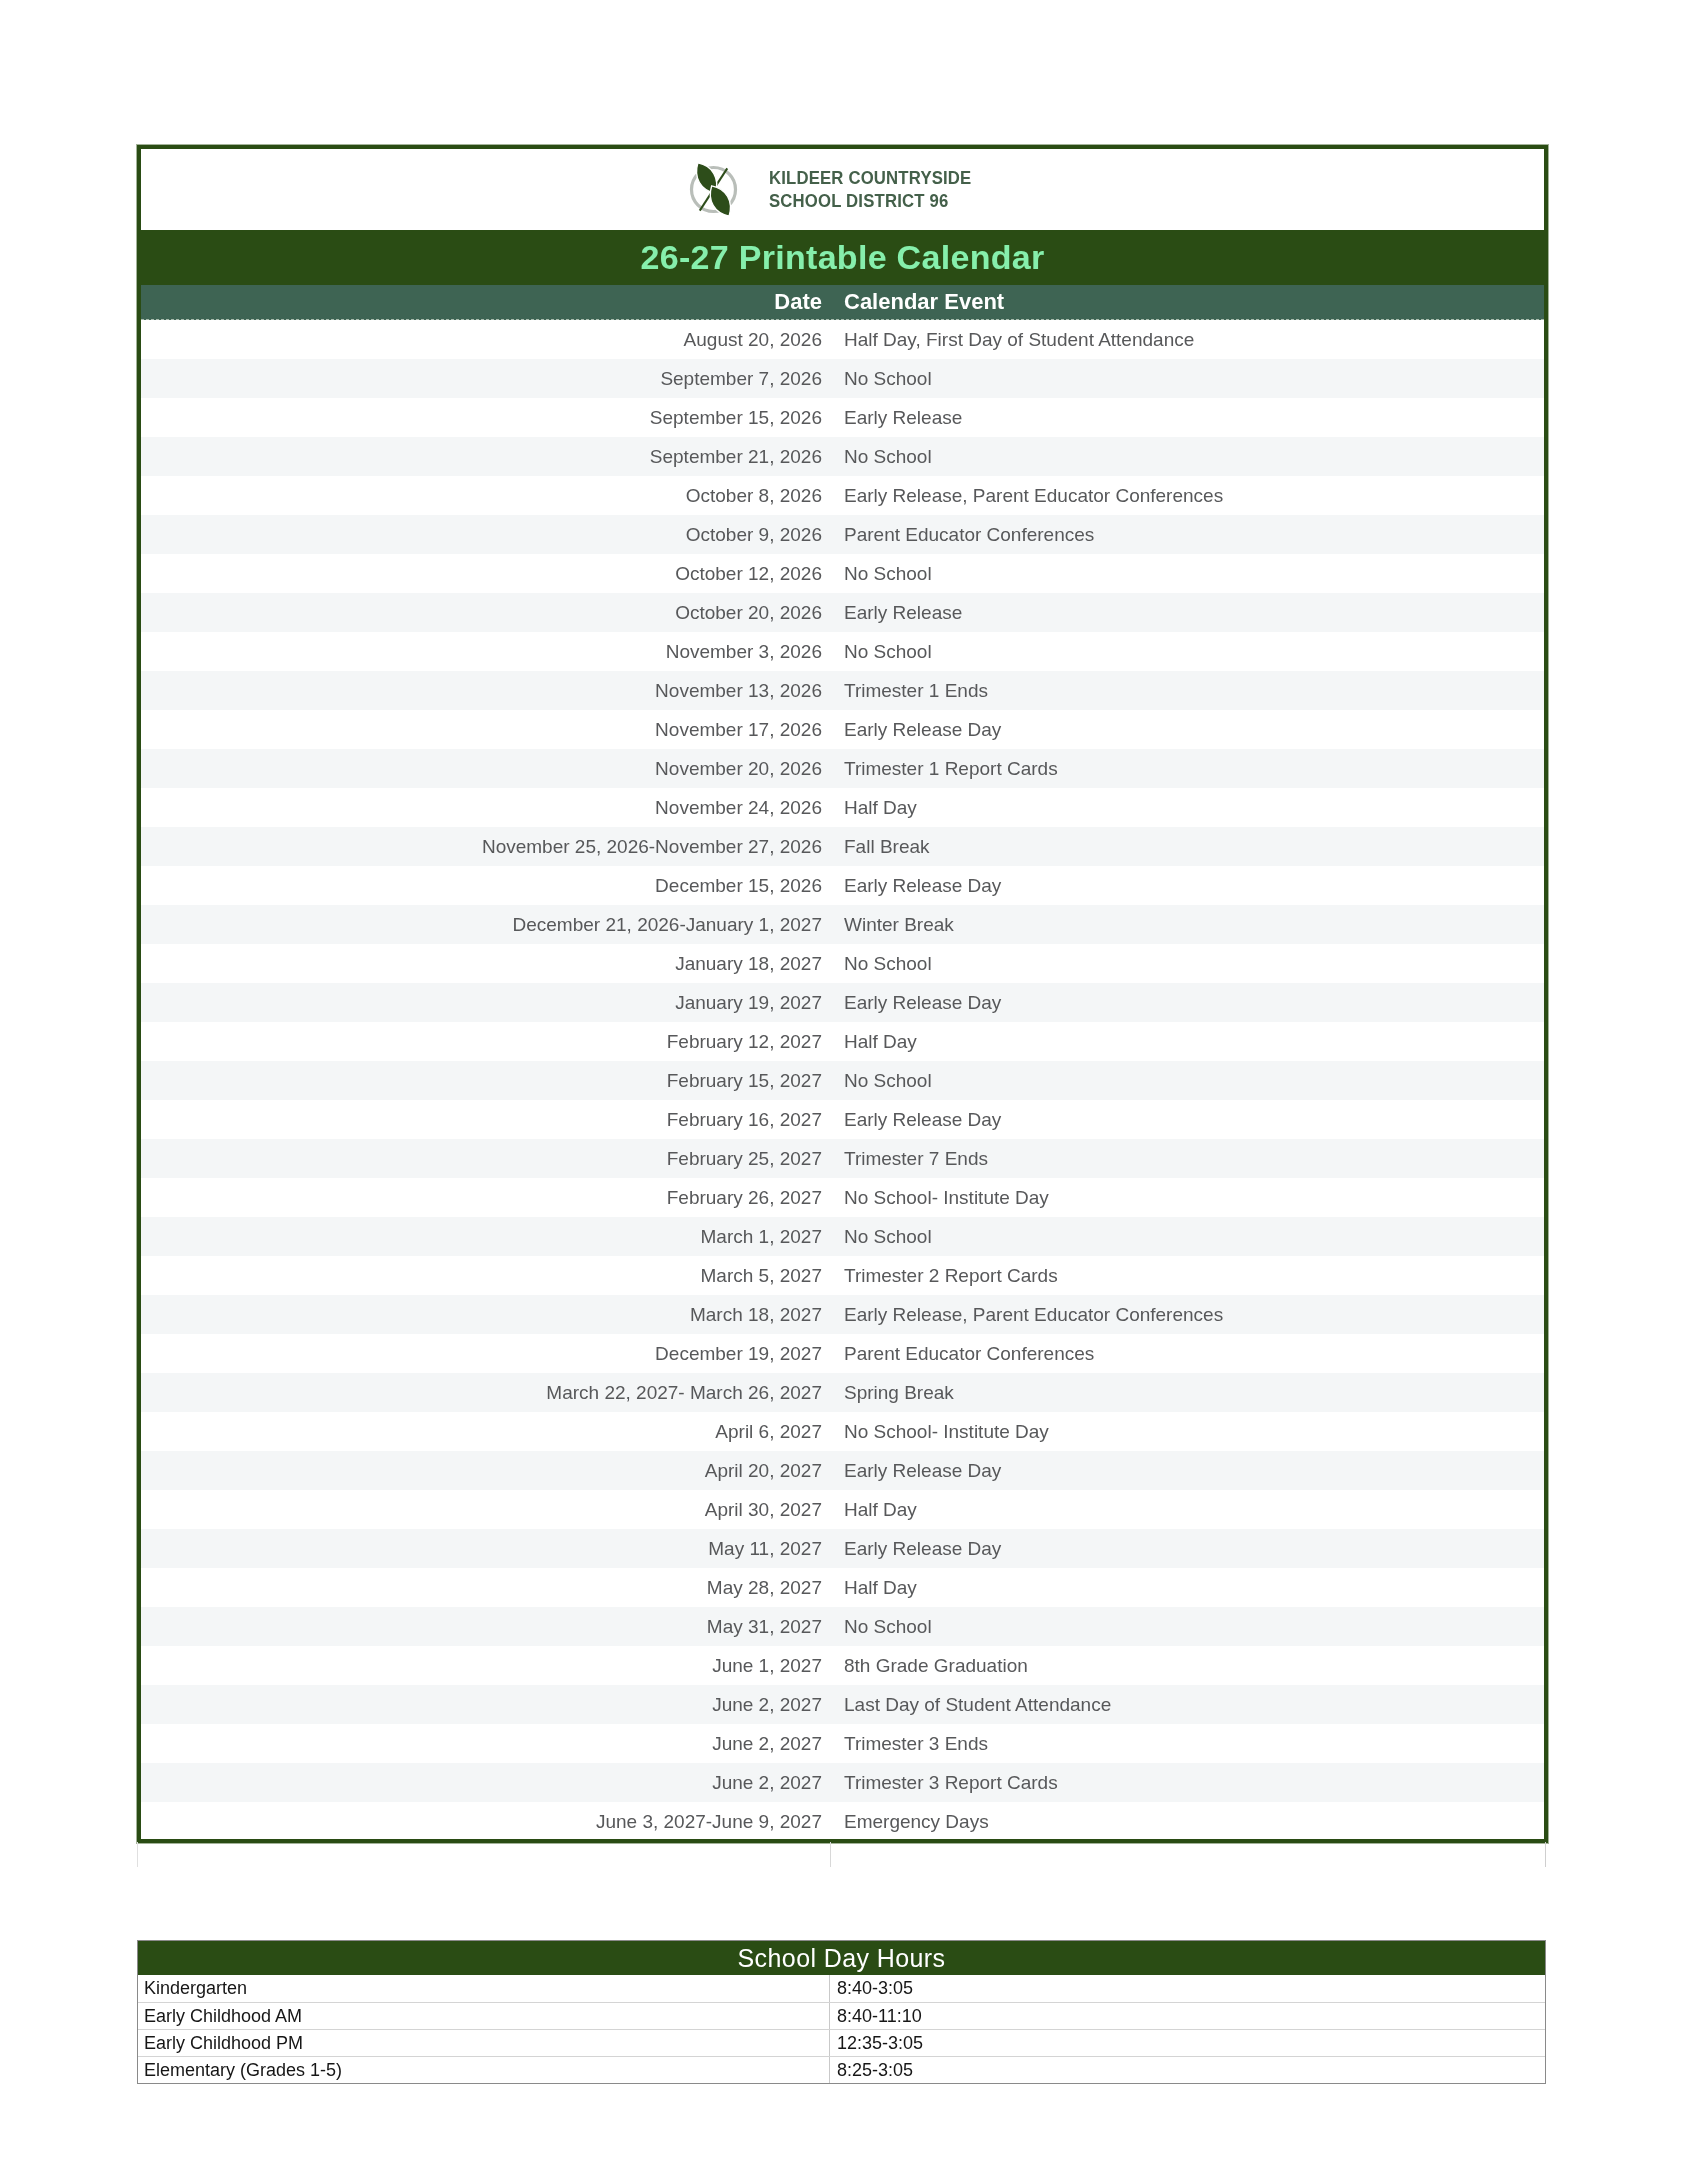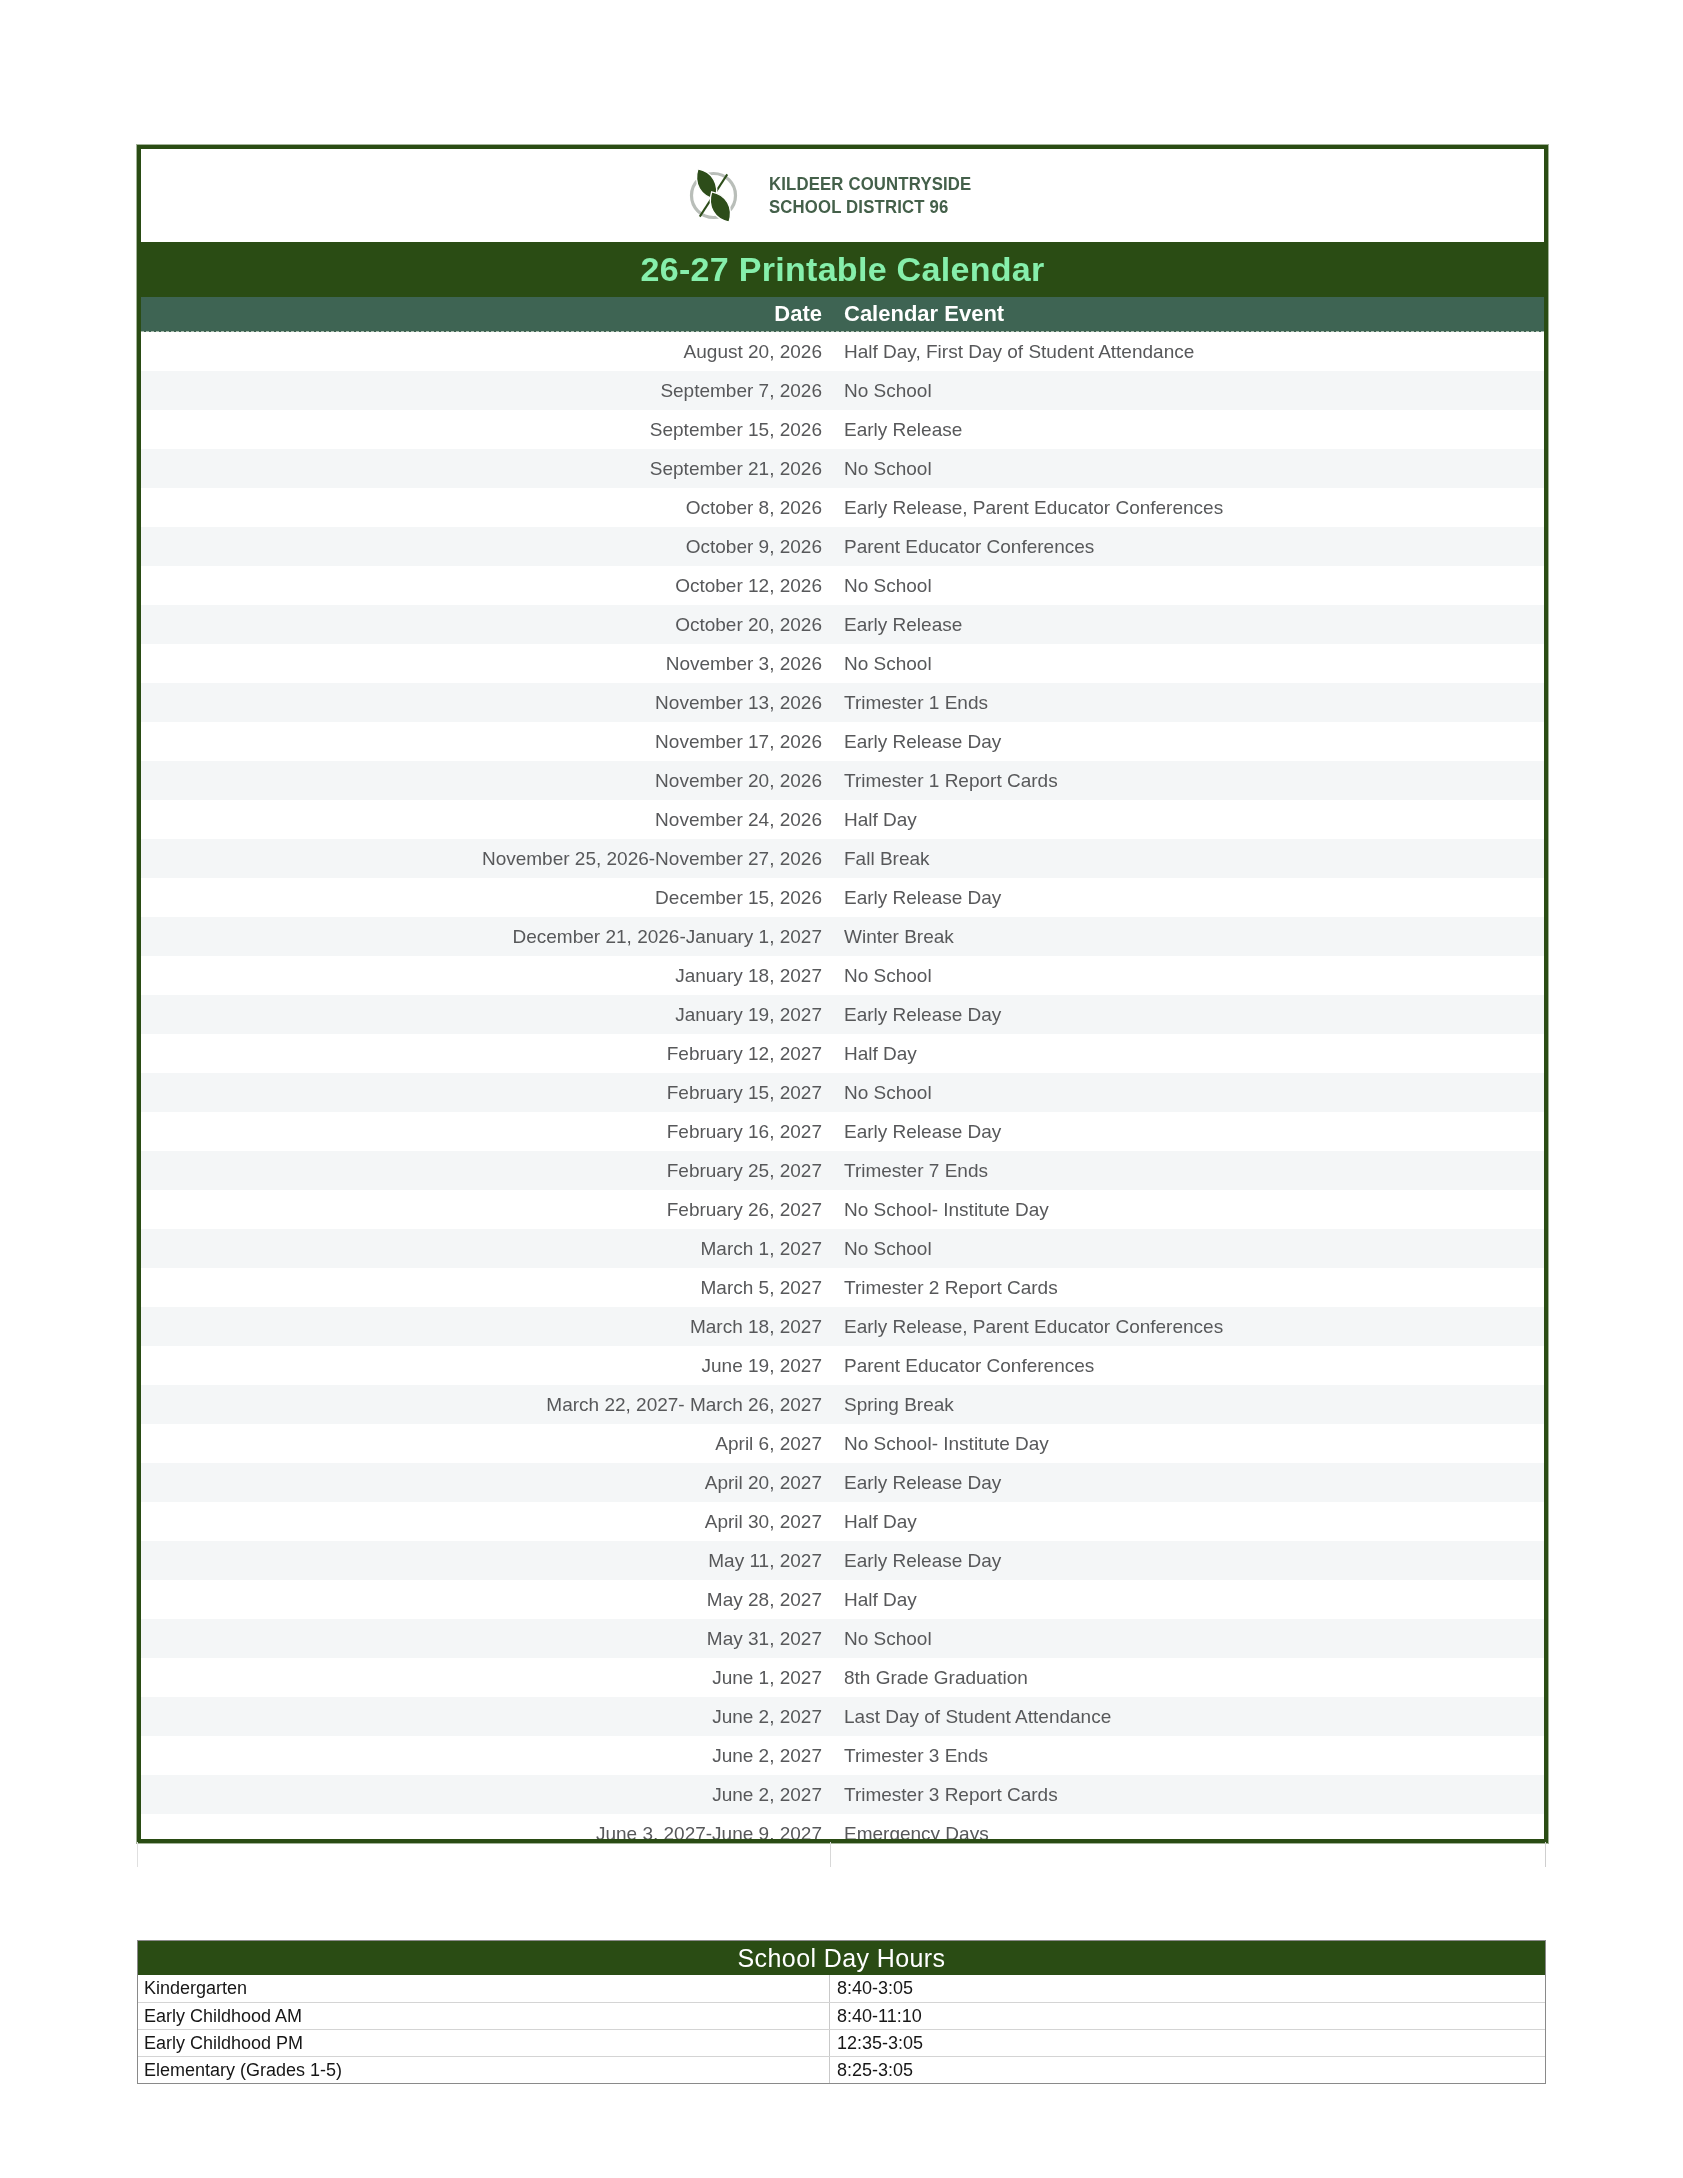--- a/index.html
+++ b/index.html
@@ -19,21 +19,21 @@
     -webkit-font-smoothing:antialiased;
   }
   
   .cal-box{
     position:absolute;left:137px;top:145px;width:1411px;height:1698px;
     border:4px solid var(--dark_green);
     box-shadow:0 0 0 1px #a3b399;
     background:#fff;overflow:hidden;
   }
   .logo-area{
-    height:93px;background:#fff;
+    height:81px;background:#fff;
     display:flex;align-items:center;justify-content:center;gap:28px;
   }
   .logo-icon{width:55px;height:55px;flex:0 0 auto;}
   .logo-text{
     color:var(--logo_green);font-weight:700;font-size:19px;line-height:1.18;
     letter-spacing:0.2px;transform:scaleX(.88);transform-origin:left center;
     white-space:nowrap;
   }
   .title-bar{
     height:55px;background:var(--dark_green);
@@ -242,21 +242,21 @@
     <div class="cal-date">March 5, 2027</div>
     <div class="cal-event">Trimester 2 Report Cards</div>
   </div>
 
   <div class="cal-row">
     <div class="cal-date">March 18, 2027</div>
     <div class="cal-event">Early Release, Parent Educator Conferences</div>
   </div>
 
   <div class="cal-row">
-    <div class="cal-date">June 19, 2027</div>
+    <div class="cal-date">December 19, 2027</div>
     <div class="cal-event">Parent Educator Conferences</div>
   </div>
 
   <div class="cal-row">
     <div class="cal-date">March 22, 2027- March 26, 2027</div>
     <div class="cal-event">Spring Break</div>
   </div>
 
   <div class="cal-row">
     <div class="cal-date">April 6, 2027</div>

